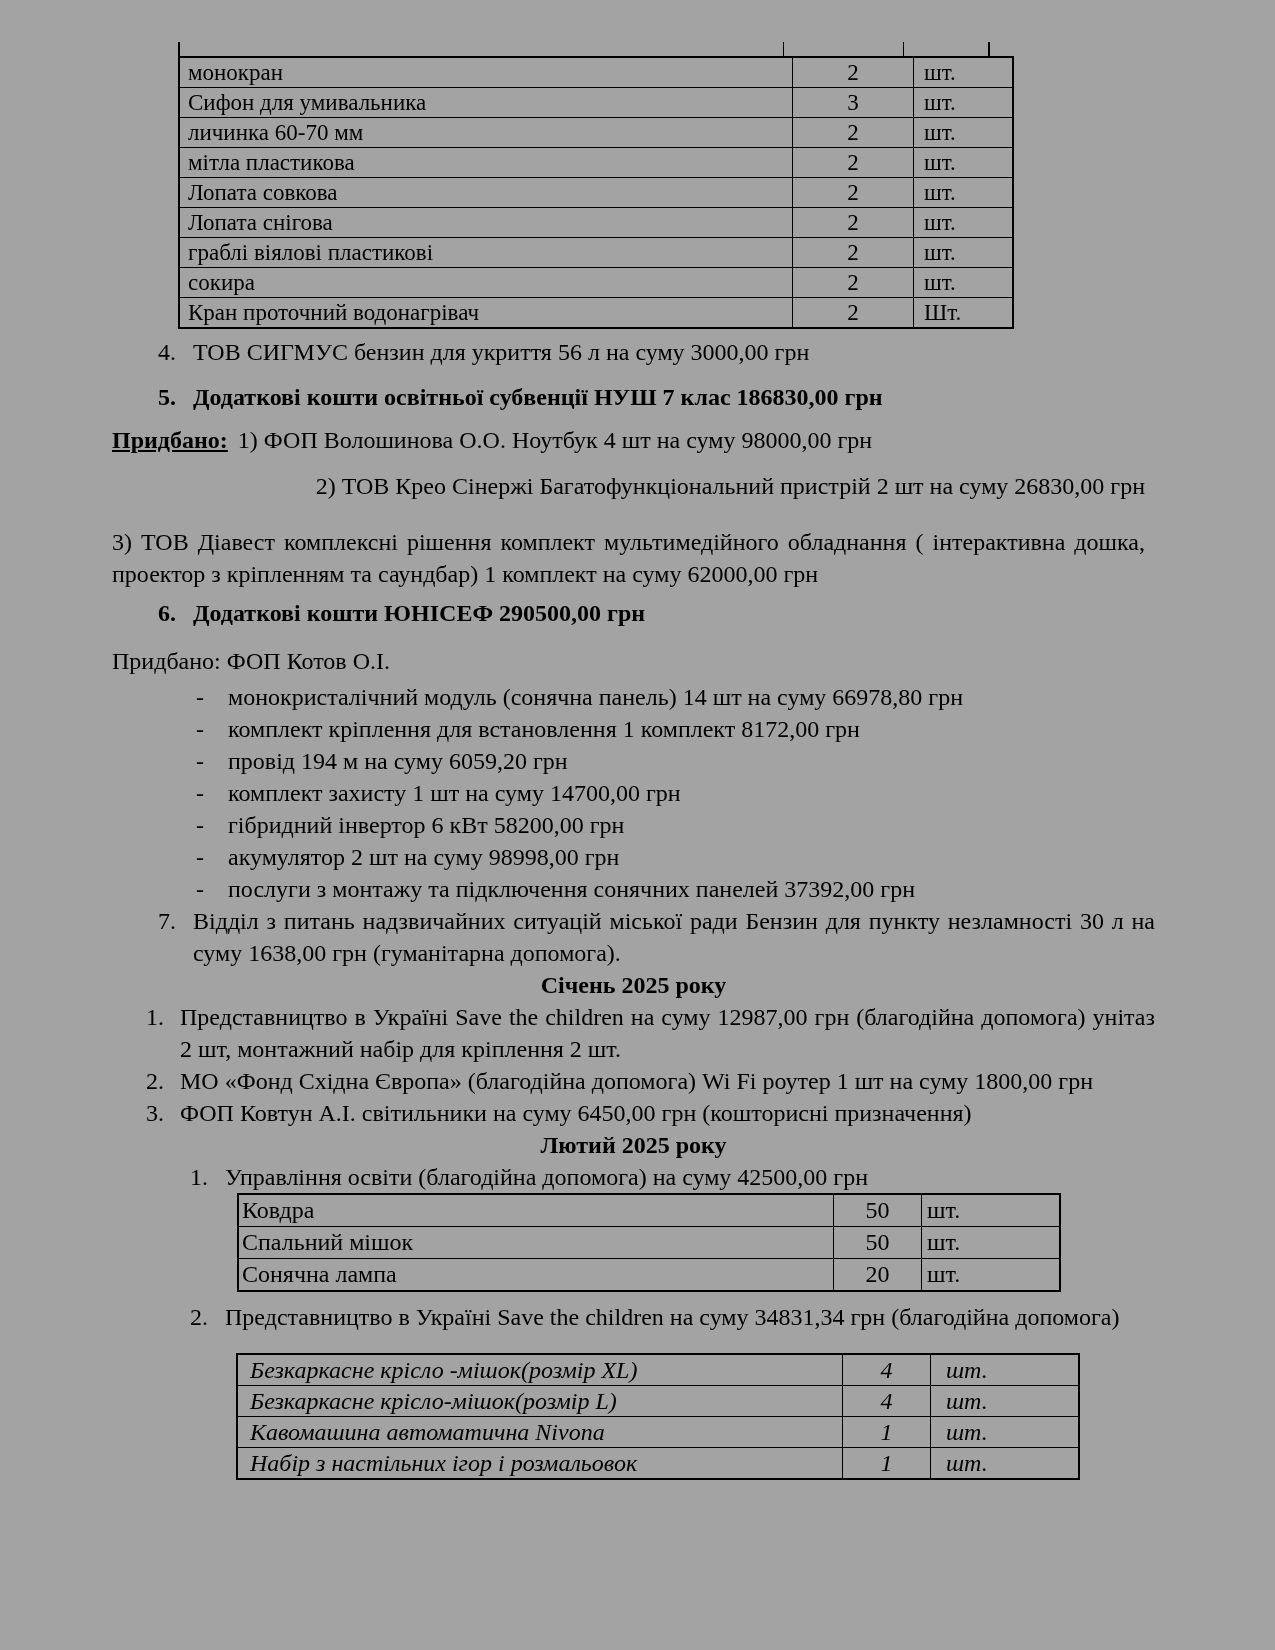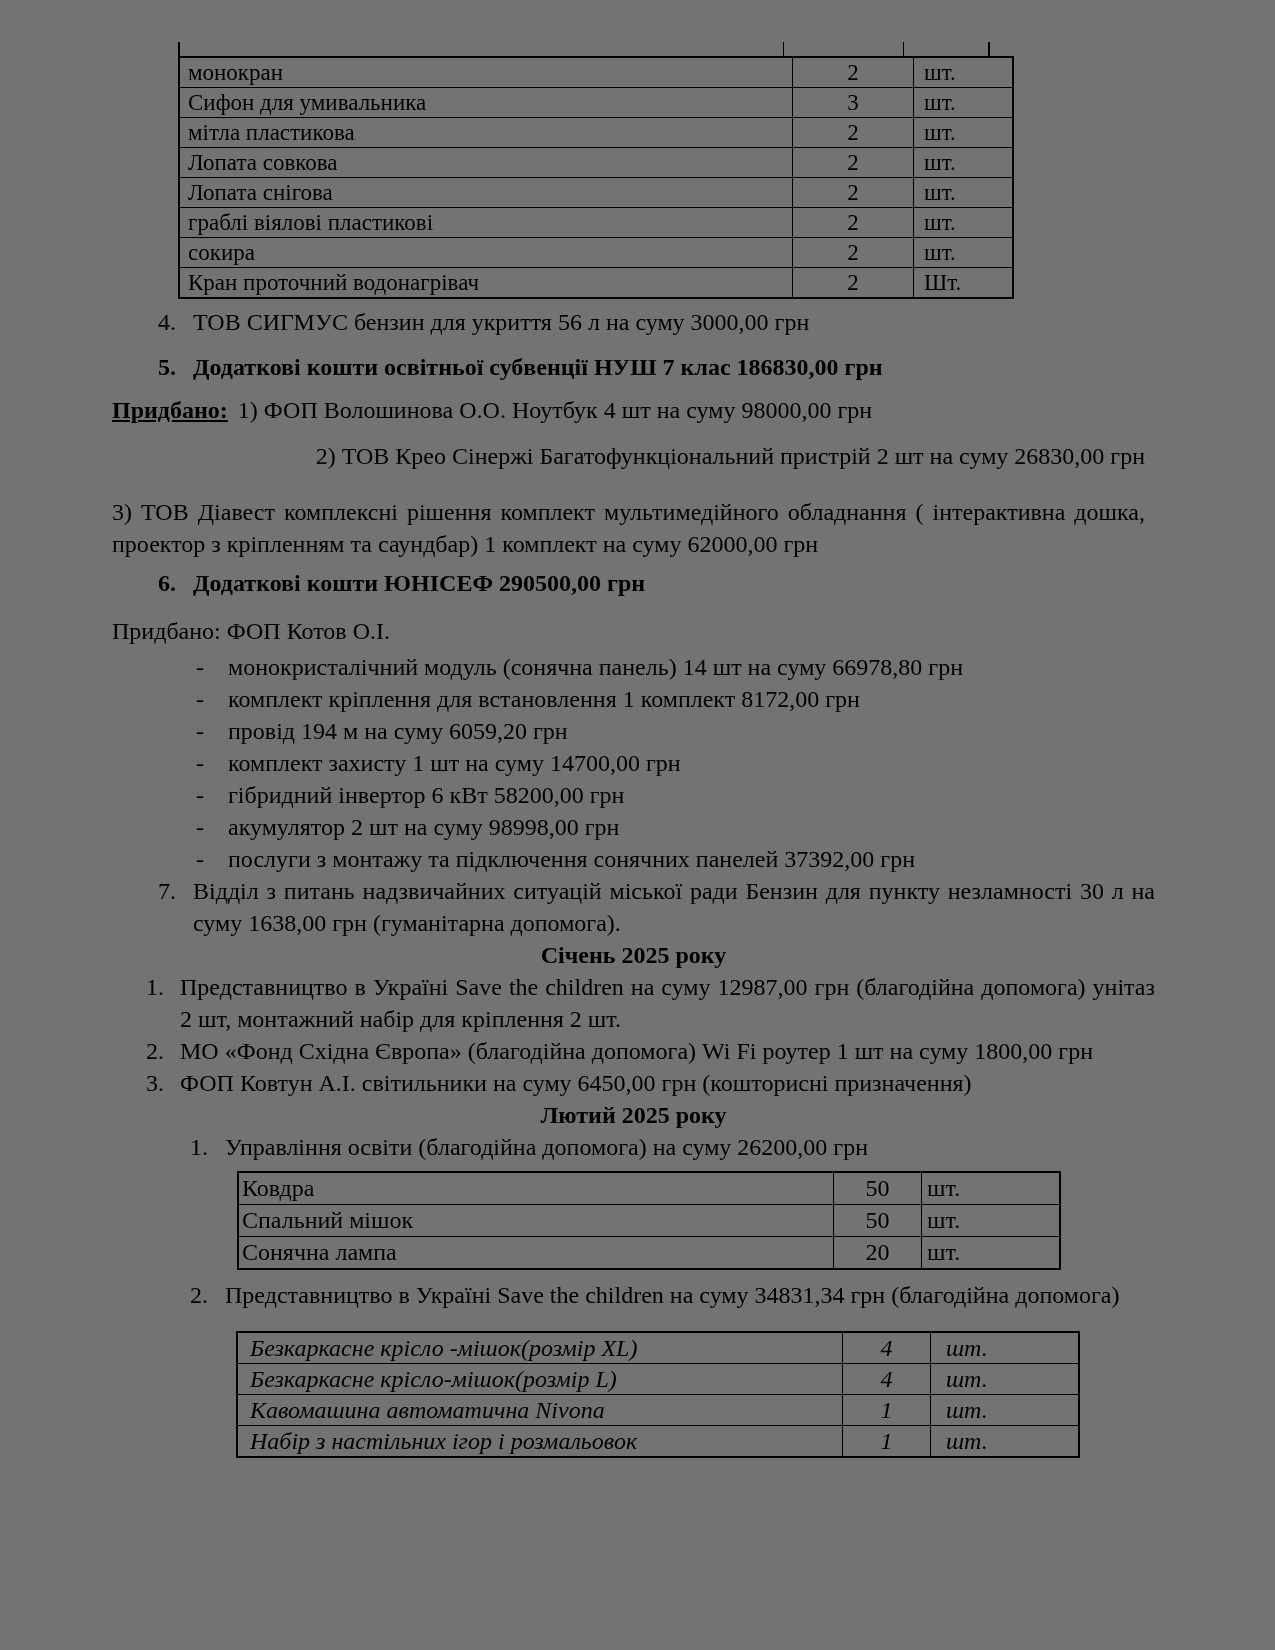--- a/index.html
+++ b/index.html
@@ -1,36 +1,36 @@
 <!DOCTYPE html>
 <html lang="uk"><head>
 <meta charset="utf-8">
 <style>
   html,body{margin:0;padding:0;background:#ffffff;}
   .page{
     position:relative;
     width:1275px;height:1650px;
-    background:#737373;color:#000;
+    background:#a3a3a3;color:#000;
     font-family:"Liberation Serif", serif;
     font-size:24px;line-height:32px;
     overflow:hidden;
   }
   
   table{border-collapse:collapse;table-layout:fixed;}
   td{border:1px solid #000;overflow:hidden;white-space:nowrap;padding:0;}
   .tbl{border:2px solid #000;}
   .t1{width:812px;margin-left:178px;font-size:23px;}
   .t1 td{height:29px;line-height:29px;}
   .t1 .c-item{width:604px;padding-left:8px;}
   .t1 .c-qty{width:120px;text-align:center;}
   .t1 .c-unit{width:88px;padding-left:10px;}
   .stub{position:relative;margin-left:178px;margin-top:42px;width:812px;height:14px;
         border-left:2px solid #000;border-right:2px solid #000;box-sizing:border-box;}
   .stub .vl{position:absolute;top:0;bottom:0;width:1px;background:#000;}
-  .t2{width:810px;margin-left:237px;margin-top:8px;}
+  .t2{width:810px;margin-left:237px;}
   .t2 td{height:31px;line-height:31px;}
   .t2 .c-item{width:591px;padding-left:3px;}
   .t2 .c-qty{width:87px;text-align:center;}
   .t2 .c-unit{width:132px;padding-left:5px;}
   .t3{width:811px;margin-left:236px;margin-top:8px;}
   .t3 td{height:30px;line-height:30px;font-style:italic;}
   .t3 .c-item{width:592px;padding-left:12px;}
   .t3 .c-qty{width:87px;text-align:center;}
   .t3 .c-unit{width:132px;padding-left:15px;}
   
@@ -69,20 +69,25 @@
           <td class="c-item">монокран</td>
           <td class="c-qty">2</td>
           <td class="c-unit">шт.</td>
         </tr>
     <tr>
           <td class="c-item">Сифон для умивальника</td>
           <td class="c-qty">3</td>
           <td class="c-unit">шт.</td>
         </tr>
     <tr>
+          <td class="c-item">личинка 60-70 мм</td>
+          <td class="c-qty">2</td>
+          <td class="c-unit">шт.</td>
+        </tr>
+    <tr>
           <td class="c-item">мітла пластикова</td>
           <td class="c-qty">2</td>
           <td class="c-unit">шт.</td>
         </tr>
     <tr>
           <td class="c-item">Лопата совкова</td>
           <td class="c-qty">2</td>
           <td class="c-unit">шт.</td>
         </tr>
     <tr>
@@ -182,21 +187,21 @@
     <span class="txt">МО «Фонд Східна Європа» (благодійна допомога) Wi Fi роутер 1 шт на суму 1800,00 грн</span>
   </div>
   <div class="li lvl0">
     <span class="num" style="flex-basis:34px;">3.</span>
     <span class="txt">ФОП Ковтун А.І. світильники на суму 6450,00 грн (кошторисні призначення)</span>
   </div>
 
   <div class="center-h">Лютий 2025 року</div>
   <div class="li lvl2">
     <span class="num">1.</span>
-    <span class="txt">Управління освіти (благодійна допомога) на суму 26200,00 грн</span>
+    <span class="txt">Управління освіти (благодійна допомога) на суму 42500,00 грн</span>
   </div>
 
   <table class="t2 tbl">
     <tbody>
         <tr>
           <td class="c-item">Ковдра</td>
           <td class="c-qty">50</td>
           <td class="c-unit">шт.</td>
         </tr>
     <tr>

